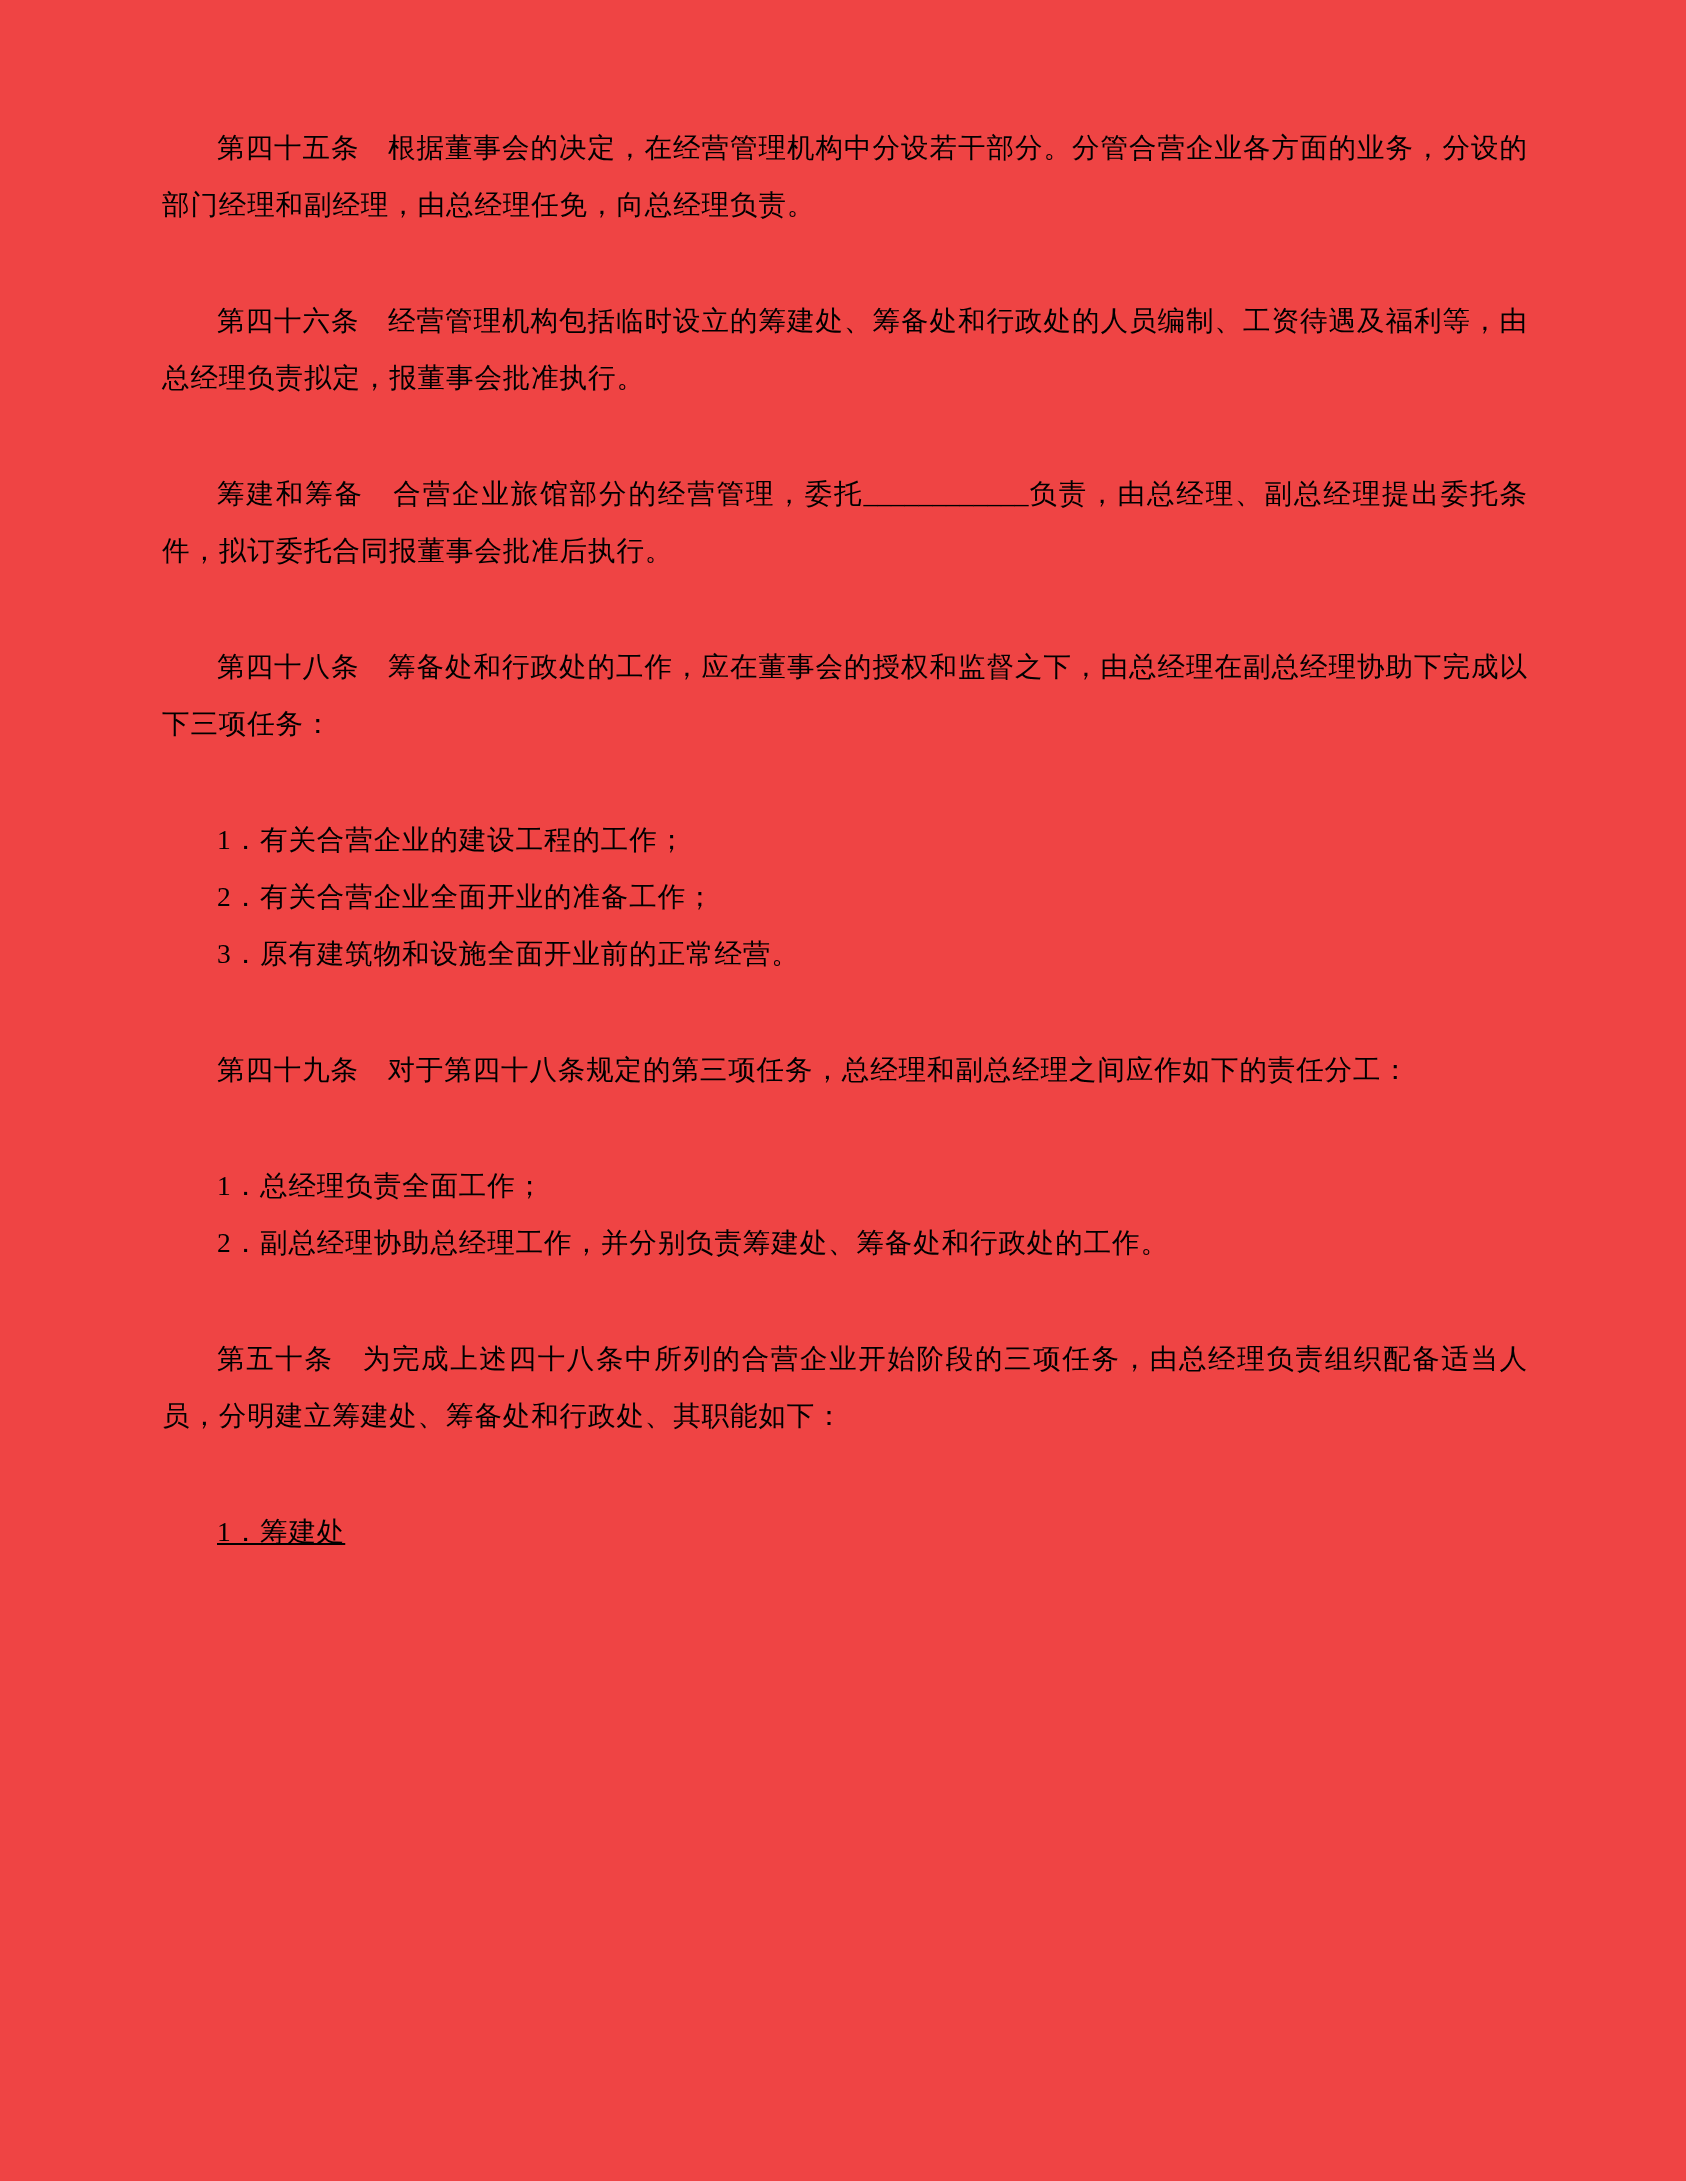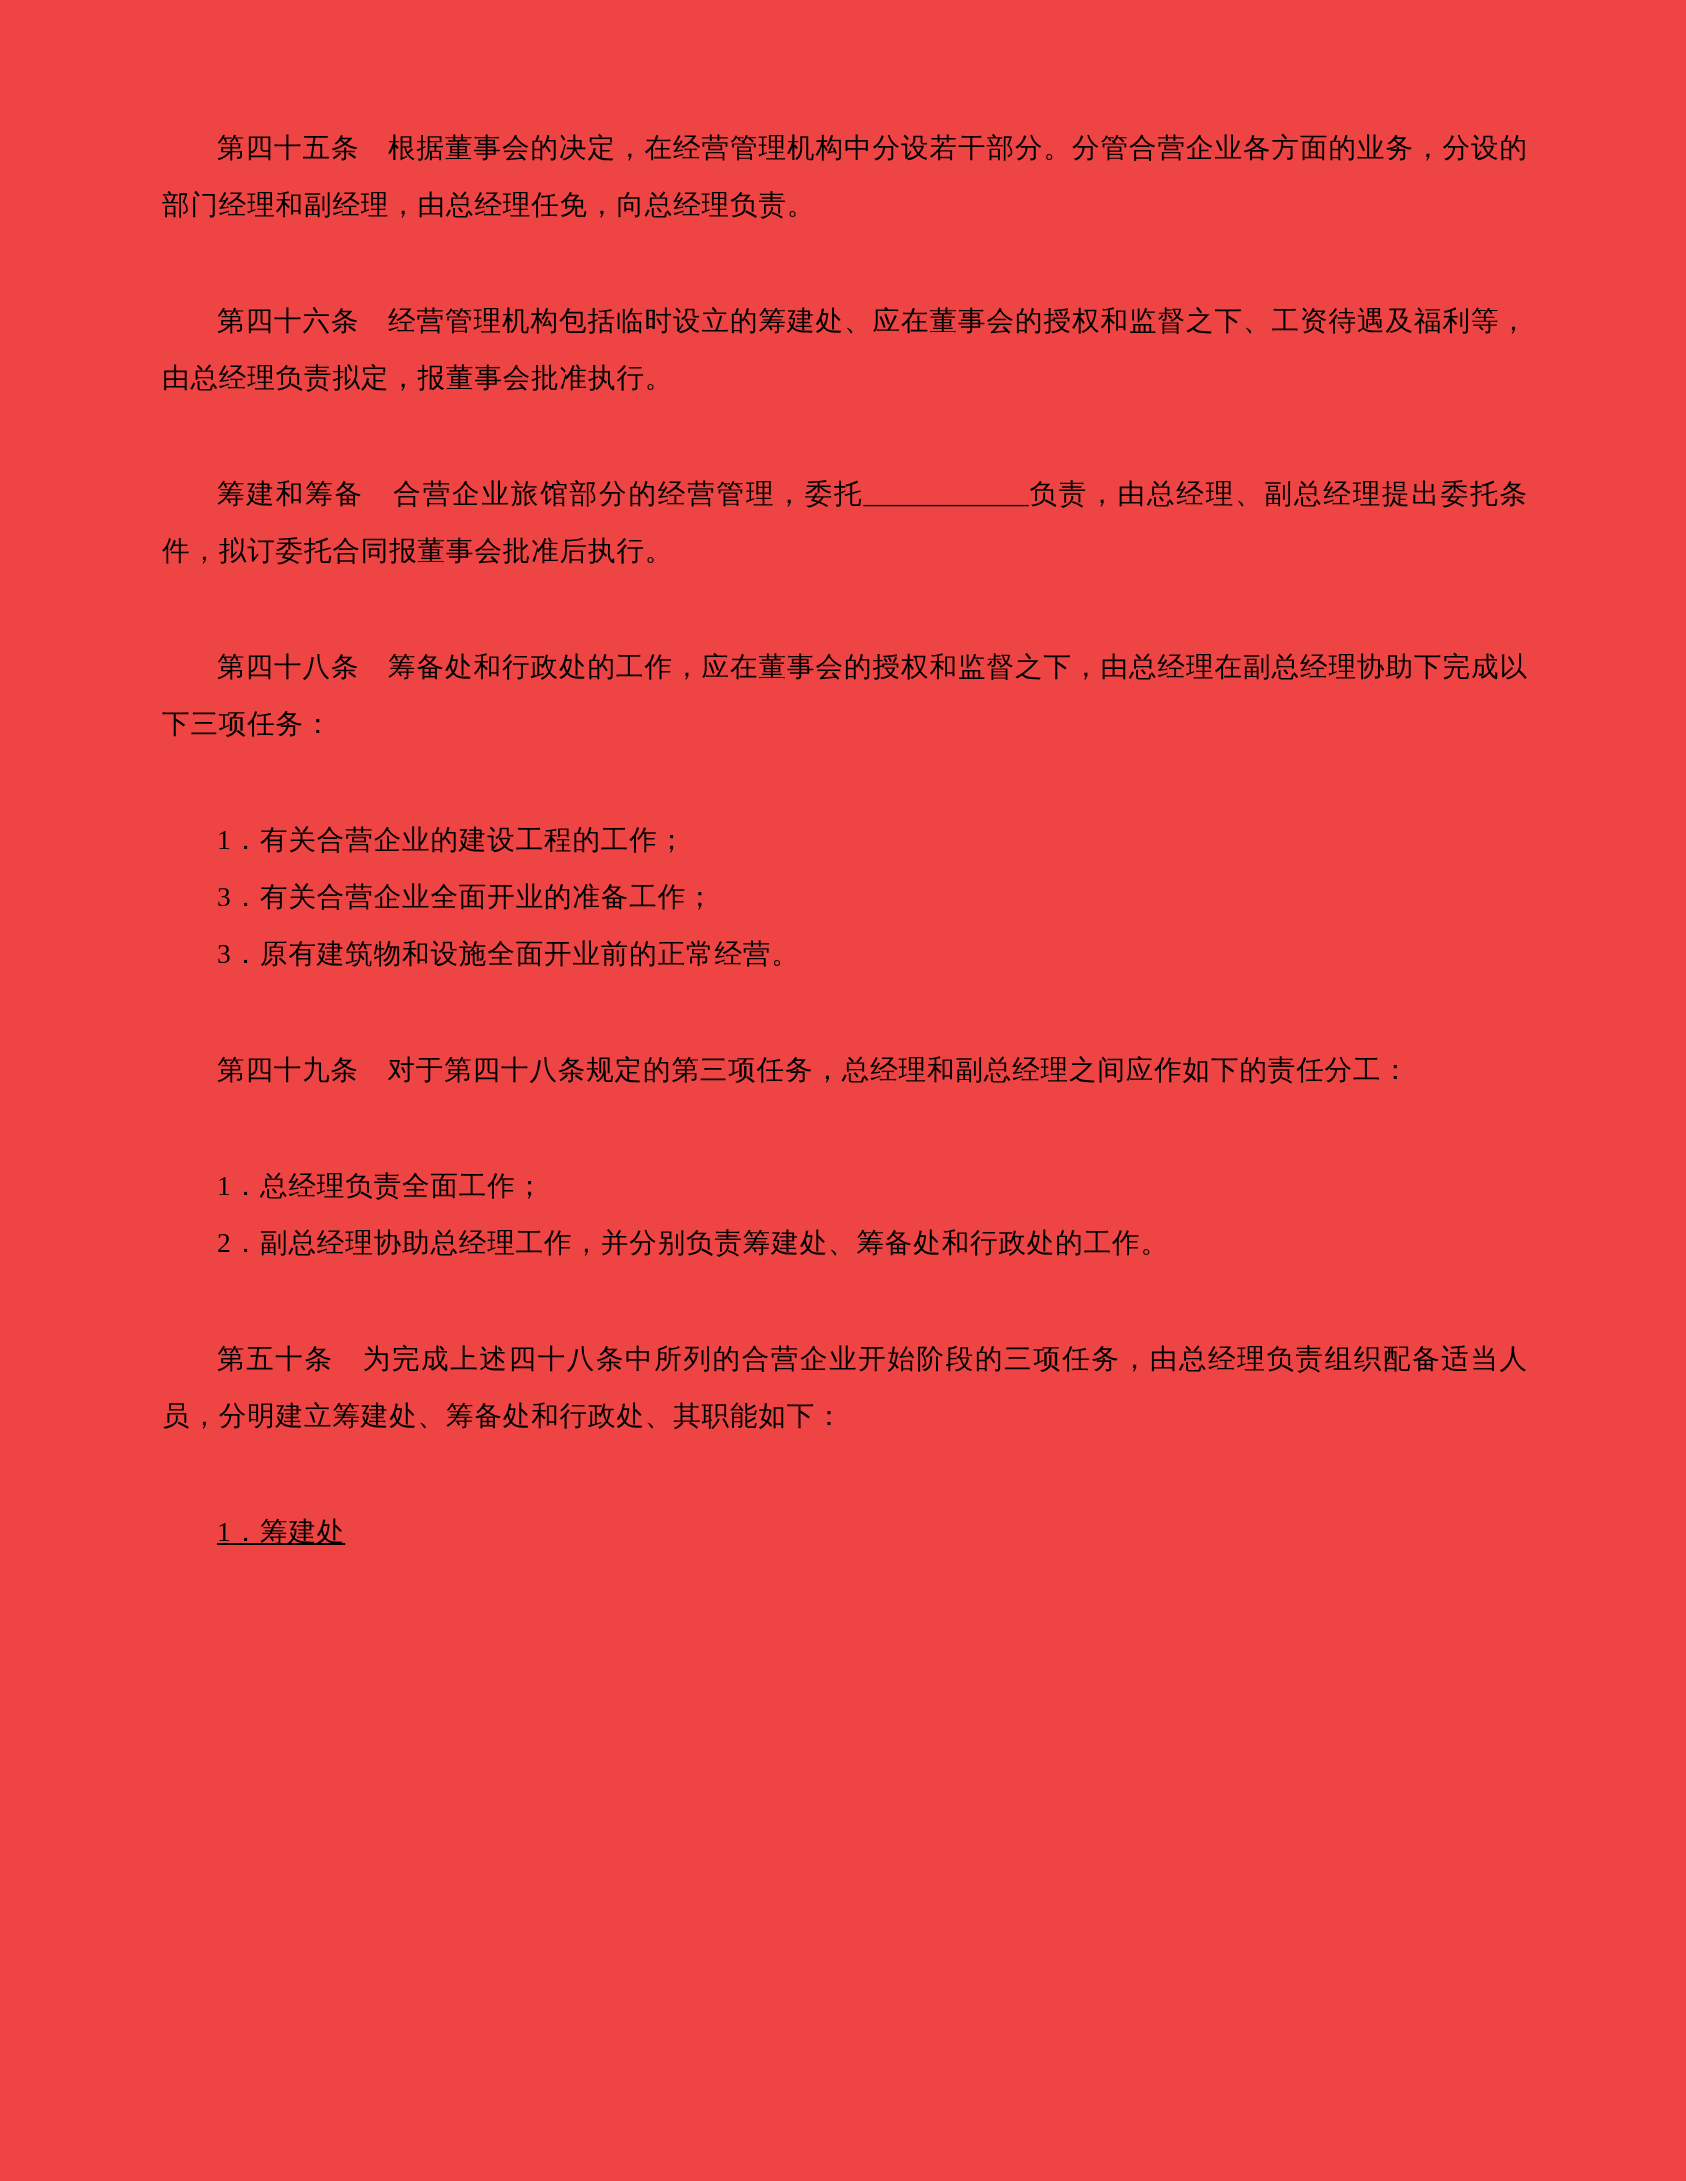--- a/index.html
+++ b/index.html
@@ -50,30 +50,30 @@
     white-space: nowrap;
   }
 </style>
 </head>
 <body>
 
 <div class="page">
 
   <p class="para">第四十五条　根据董事会的决定，在经营管理机构中分设若干部分。分管合营企业各方面的业务，分设的部门经理和副经理，由总经理任免，向总经理负责。</p>
 
-  <p class="para">第四十六条　经营管理机构包括临时设立的筹建处、应在董事会的授权和监督之下、工资待遇及福利等，由总经理负责拟定，报董事会批准执行。</p>
+  <p class="para">第四十六条　经营管理机构包括临时设立的筹建处、筹备处和行政处的人员编制、工资待遇及福利等，由总经理负责拟定，报董事会批准执行。</p>
 
   <p class="para"><span>筹建和筹备　合营企业旅馆部分的经营管理，委托</span><span class="blank-field">____________</span><span>负责，由总经理、副总经理提出委托条件，拟订委托合同报董事会批准后执行。</span></p>
 
 
   <p class="para">第四十八条　筹备处和行政处的工作，应在董事会的授权和监督之下，由总经理在副总经理协助下完成以下三项任务：</p>
 
   <div class="list-group">
     <p class="list-item">1．有关合营企业的建设工程的工作；</p>
-    <p class="list-item">3．有关合营企业全面开业的准备工作；</p>
+    <p class="list-item">2．有关合营企业全面开业的准备工作；</p>
     <p class="list-item">3．原有建筑物和设施全面开业前的正常经营。</p>
   </div>
 
   <p class="para">第四十九条　对于第四十八条规定的第三项任务，总经理和副总经理之间应作如下的责任分工：</p>
 
   <div class="list-group">
     <p class="list-item">1．总经理负责全面工作；</p>
     <p class="list-item">2．副总经理协助总经理工作，并分别负责筹建处、筹备处和行政处的工作。</p>
   </div>
 

